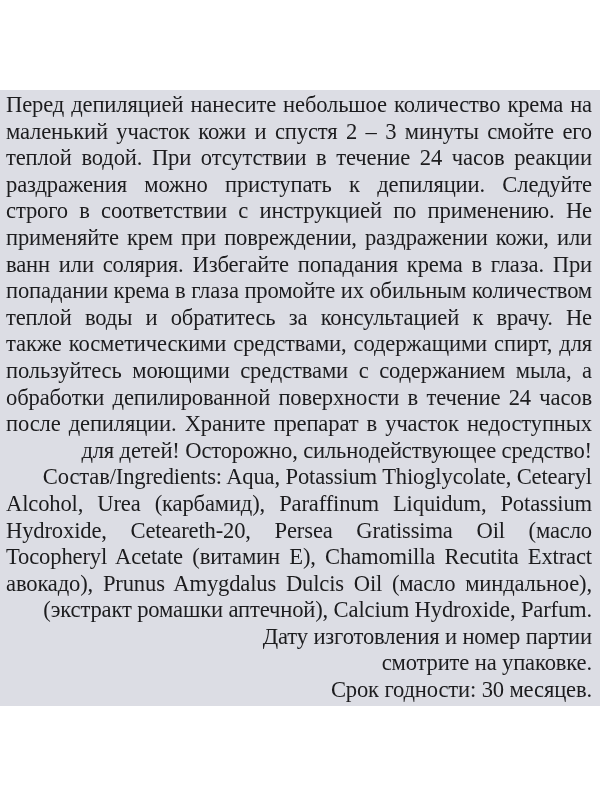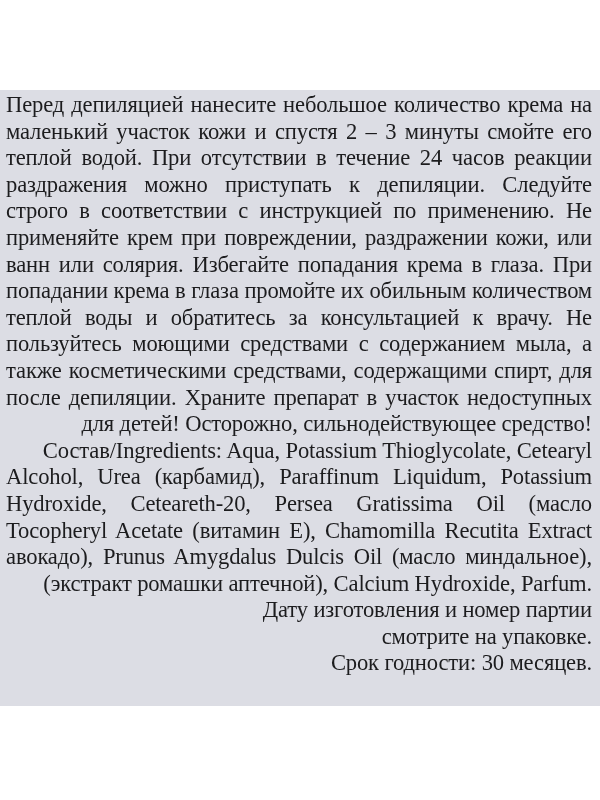--- a/index.html
+++ b/index.html
@@ -61,22 +61,23 @@
     <div class="label-text">
       <span class="line justify">Перед депиляцией нанесите небольшое количество крема на</span>
       <span class="line justify">маленький участок кожи и спустя 2 – 3 минуты смойте его</span>
       <span class="line justify">теплой водой. При отсутствии в течение 24 часов реакции</span>
       <span class="line justify">раздражения можно приступать к депиляции.  Следуйте</span>
       <span class="line justify">строго в соответствии с инструкцией по применению. Не</span>
       <span class="line justify">применяйте крем при повреждении, раздражении кожи, или</span>
       <span class="line justify">ванн или солярия. Избегайте попадания крема в глаза. При</span>
       <span class="line justify">попадании крема в глаза промойте их обильным количеством</span>
       <span class="line justify">теплой воды и обратитесь за консультацией к врачу. Не</span>
+      <span class="line justify">также косметическими средствами, содержащими спирт, для</span>
       <span class="line justify">пользуйтесь моющими средствами с содержанием мыла, а</span>
-      <span class="line justify">также косметическими средствами, содержащими спирт, для</span>
+      <span class="line justify">обработки депилированной поверхности в течение 24 часов</span>
       <span class="line justify">после депиляции. Храните препарат в участок недоступных</span>
       <span class="line">для детей! Осторожно, сильнодействующее средство!</span>
 
       <span class="line"><span class="bold">Состав/Ingredients:</span><span> Aqua, Potassium Thioglycolate, Cetearyl</span></span>
       <span class="line justify">Alcohol, Urea (карбамид), Paraffinum Liquidum, Potassium</span>
       <span class="line justify">Hydroxide,  Ceteareth-20,  Persea  Gratissima  Oil  (масло</span>
       <span class="line justify">Tocopheryl Acetate (витамин Е), Chamomilla Recutita Extract</span>
       <span class="line justify">авокадо), Prunus Amygdalus Dulcis Oil (масло миндальное),</span>
       <span class="line">(экстракт ромашки аптечной), Calcium  Hydroxide, Parfum.</span>
 

